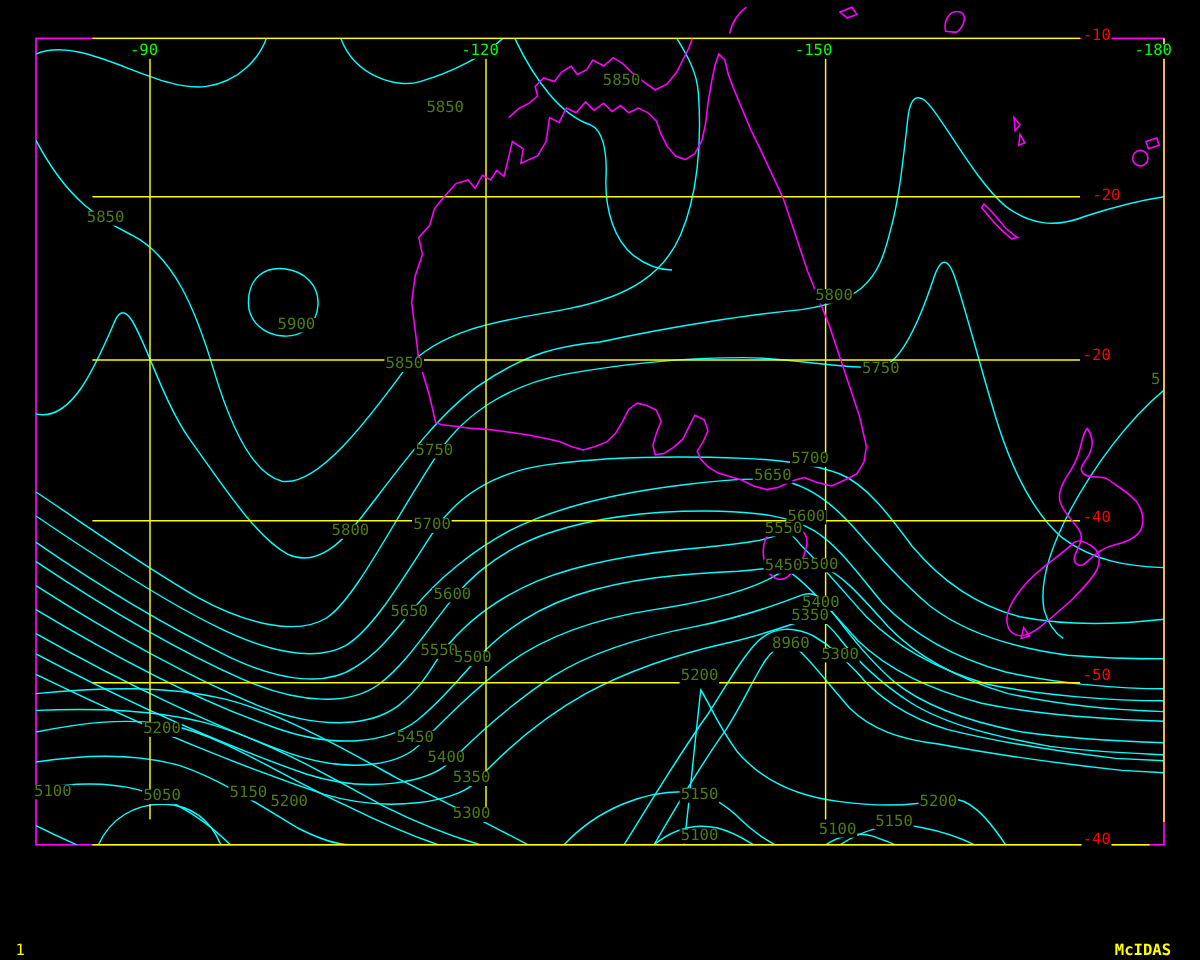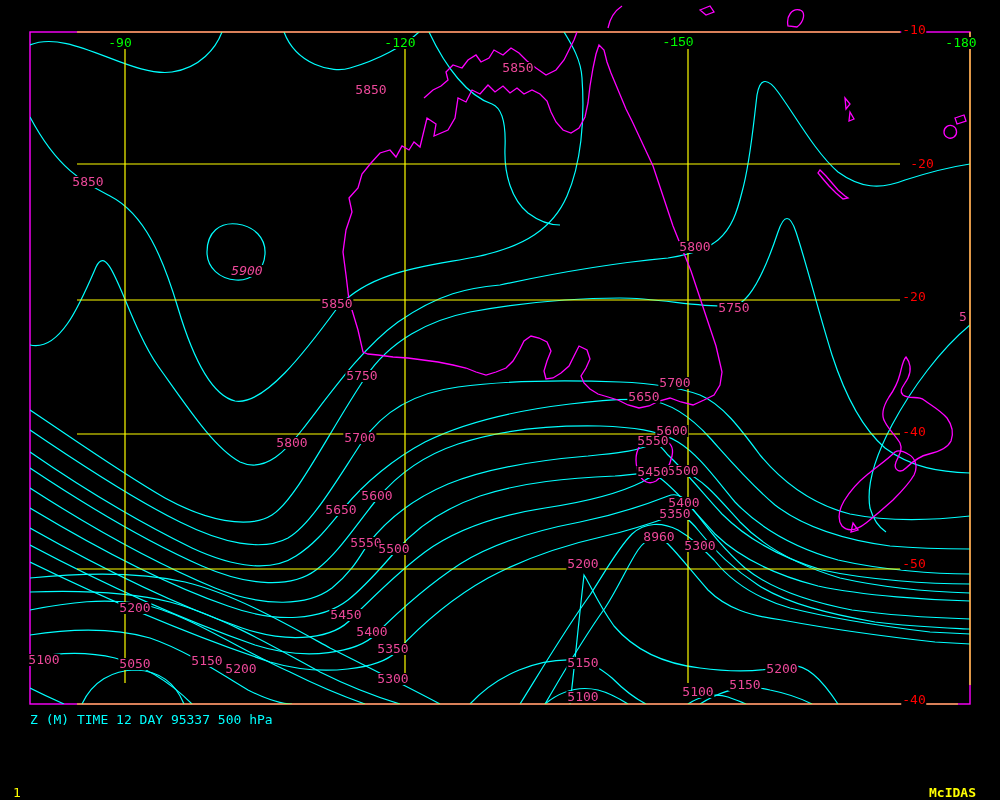--- a/index.html
+++ b/index.html
@@ -1,21 +1,21 @@
 <!DOCTYPE html>
 <html><head>
 <meta charset="utf-8">
 <style>
   html,body{margin:0;padding:0;background:#000;}
   #screen{position:relative;width:1000px;height:800px;background:#000;overflow:hidden;
           font-family:"DejaVu Sans Mono","Liberation Mono",monospace;}
   #mapsvg{position:absolute;left:0;top:0;}
   .lbl{position:absolute;transform:translate(-50%,-50%);font-size:13px;line-height:12px;
        letter-spacing:0px;background:#000;padding:0 1px;white-space:pre;}
-  .contour-lbl{color:#ec4899;}
+  .contour-lbl{color:#4d7c0f;}
   .lon-lbl{color:#00ff00;}
   .lat-lbl{color:#ff0000;}
   #caption{position:absolute;left:30px;top:712px;font-size:13px;color:#00ffff;white-space:pre;}
   #frame-num{position:absolute;left:13px;top:785px;font-size:13px;color:#ffff00;}
   #watermark{position:absolute;left:929px;top:785px;font-size:13px;color:#ffff00;font-weight:bold;}
 </style>
 </head>
 <body>
 
 <div id="screen">
@@ -84,21 +84,21 @@
       <path d="M845,98 l5,6 -4,5 Z M850,112 l4,7 -5,2 Z"></path>
       <path d="M955,118 l9,-3 2,6 -9,3 Z M944,132 c0,-5 5,-8 9,-6 c4,2 5,8 1,11 c-4,3 -10,0 -10,-5 Z"></path>
     </g>
   </svg>
 
   <div id="contour-labels">
       <div class="lbl contour-lbl" style="left: 88px; top: 182px;">5850</div>
       <div class="lbl contour-lbl" style="left: 371px; top: 90px;">5850</div>
       <div class="lbl contour-lbl" style="left: 518px; top: 68px;">5850</div>
       <div class="lbl contour-lbl" style="left: 337px; top: 304px;">5850</div>
-      <div class="lbl contour-lbl" style="left: 247px; top: 271px; font-style: italic;">5900</div>
+      <div class="lbl contour-lbl" style="left: 247px; top: 271px;">5900</div>
       <div class="lbl contour-lbl" style="left: 292px; top: 443px;">5800</div>
       <div class="lbl contour-lbl" style="left: 695px; top: 247px;">5800</div>
       <div class="lbl contour-lbl" style="left: 362px; top: 376px;">5750</div>
       <div class="lbl contour-lbl" style="left: 734px; top: 308px;">5750</div>
       <div class="lbl contour-lbl" style="left: 360px; top: 438px;">5700</div>
       <div class="lbl contour-lbl" style="left: 675px; top: 383px;">5700</div>
       <div class="lbl contour-lbl" style="left: 341px; top: 510px;">5650</div>
       <div class="lbl contour-lbl" style="left: 644px; top: 397px;">5650</div>
       <div class="lbl contour-lbl" style="left: 377px; top: 496px;">5600</div>
       <div class="lbl contour-lbl" style="left: 672px; top: 431px;">5600</div>
@@ -124,28 +124,27 @@
       <div class="lbl contour-lbl" style="left: 745px; top: 685px;">5150</div>
       <div class="lbl contour-lbl" style="left: 44px; top: 660px;">5100</div>
       <div class="lbl contour-lbl" style="left: 583px; top: 697px;">5100</div>
       <div class="lbl contour-lbl" style="left: 698px; top: 692px;">5100</div>
       <div class="lbl contour-lbl" style="left: 135px; top: 664px;">5050</div>
       <div class="lbl contour-lbl" style="left: 963px; top: 317px;">5</div>
     </div>
   <div id="lon-labels">
       <div class="lbl lon-lbl" style="left: 120px; top: 43px;">-90</div>
       <div class="lbl lon-lbl" style="left: 400px; top: 43px;">-120</div>
-      <div class="lbl lon-lbl" style="left: 678px; top: 43px; font-family: Liberation Mono, monospace;">-150</div>
+      <div class="lbl lon-lbl" style="left: 678px; top: 43px;">-150</div>
       <div class="lbl lon-lbl" style="left: 961px; top: 43px;">-180</div>
     </div>
   <div id="lat-labels">
       <div class="lbl lat-lbl" style="left: 914px; top: 30px; text-align: center;">-10</div>
       <div class="lbl lat-lbl" style="left: 914px; top: 164px; margin-left: 8px;">-20</div>
       <div class="lbl lat-lbl" style="left: 914px; top: 297px;">-20</div>
       <div class="lbl lat-lbl" style="left: 914px; top: 432px;">-40</div>
       <div class="lbl lat-lbl" style="left: 914px; top: 564px;">-50</div>
       <div class="lbl lat-lbl" style="left: 914px; top: 700px;">-40</div>
     </div>
 
-  <div id="caption">Z (M) TIME 12 DAY 95337 500 hPa</div>
   <div id="frame-num">1</div>
   <div id="watermark">McIDAS</div>
 </div>
 
 </body></html>

